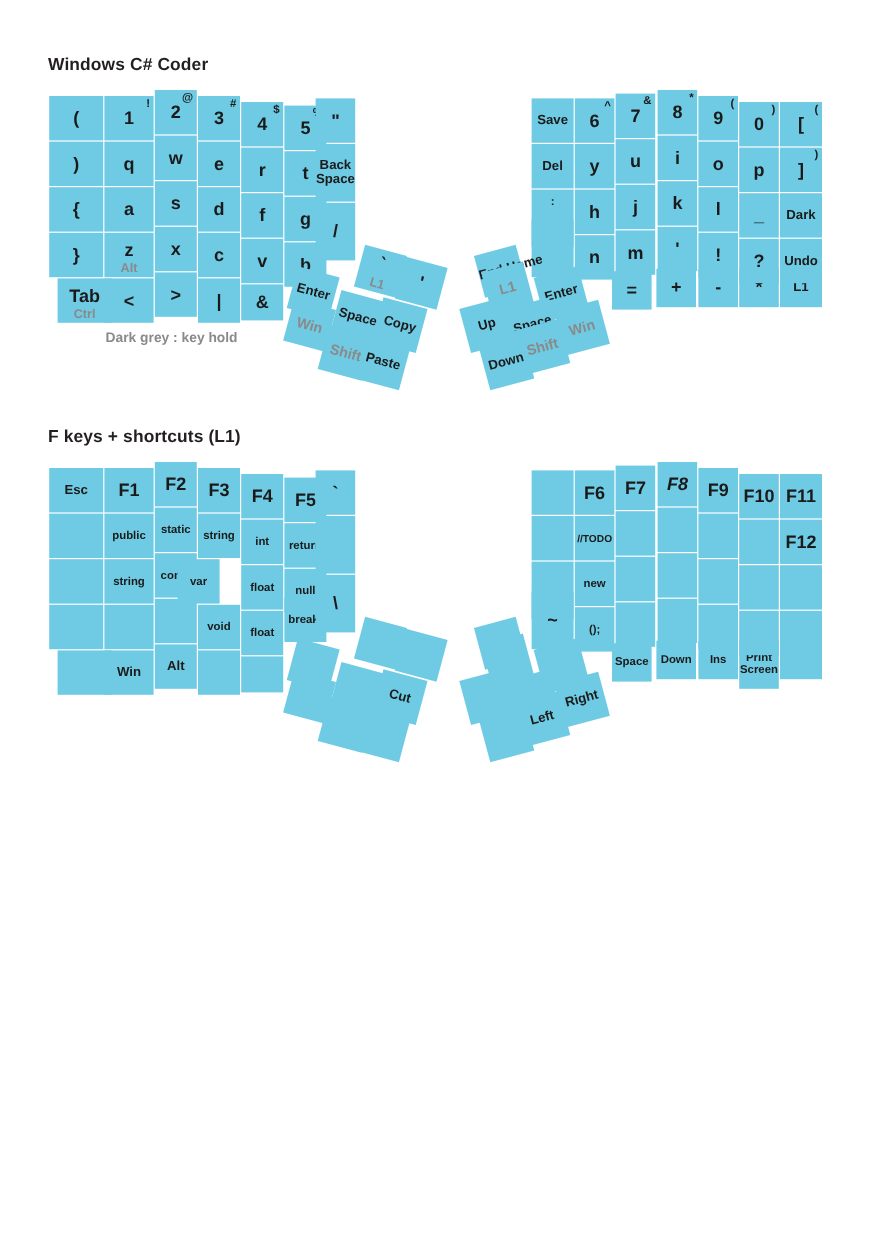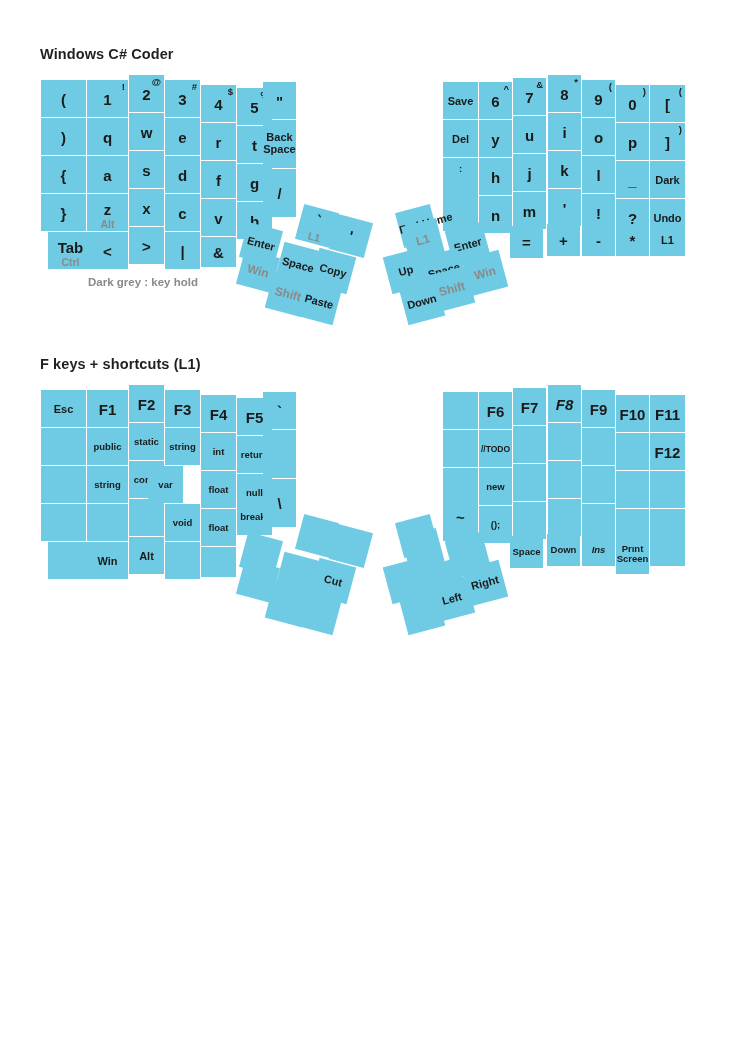--- a/index.html
+++ b/index.html
@@ -558,21 +558,21 @@
   </div>
   <div class="key" style="left:548px; top:113px; width:33px; height:37px;">
     <span class="lbl main tiny"></span>
   </div>
   <div class="key" style="left:548px; top:151px; width:33px; height:37px;">
     <span class="lbl main tiny"></span>
   </div>
   <div class="key" style="left:548px; top:189px; width:33px; height:37px;">
     <span class="lbl main tiny"></span>
   </div>
-  <div class="key" style="left:582px; top:224px; width:33px; height:32px;font-style:italic;">
+  <div class="key" style="left:582px; top:224px; width:33px; height:32px;">
     <span class="lbl main tiny">Ins</span>
   </div>
 
   <div class="key" style="left:582px; top:80px; width:33px; height:37px;">
     <span class="lbl main">F9</span>
   </div>
   <div class="key" style="left:582px; top:118px; width:33px; height:37px;">
     <span class="lbl main tiny"></span>
   </div>
   <div class="key" style="left:582px; top:156px; width:33px; height:37px;">

